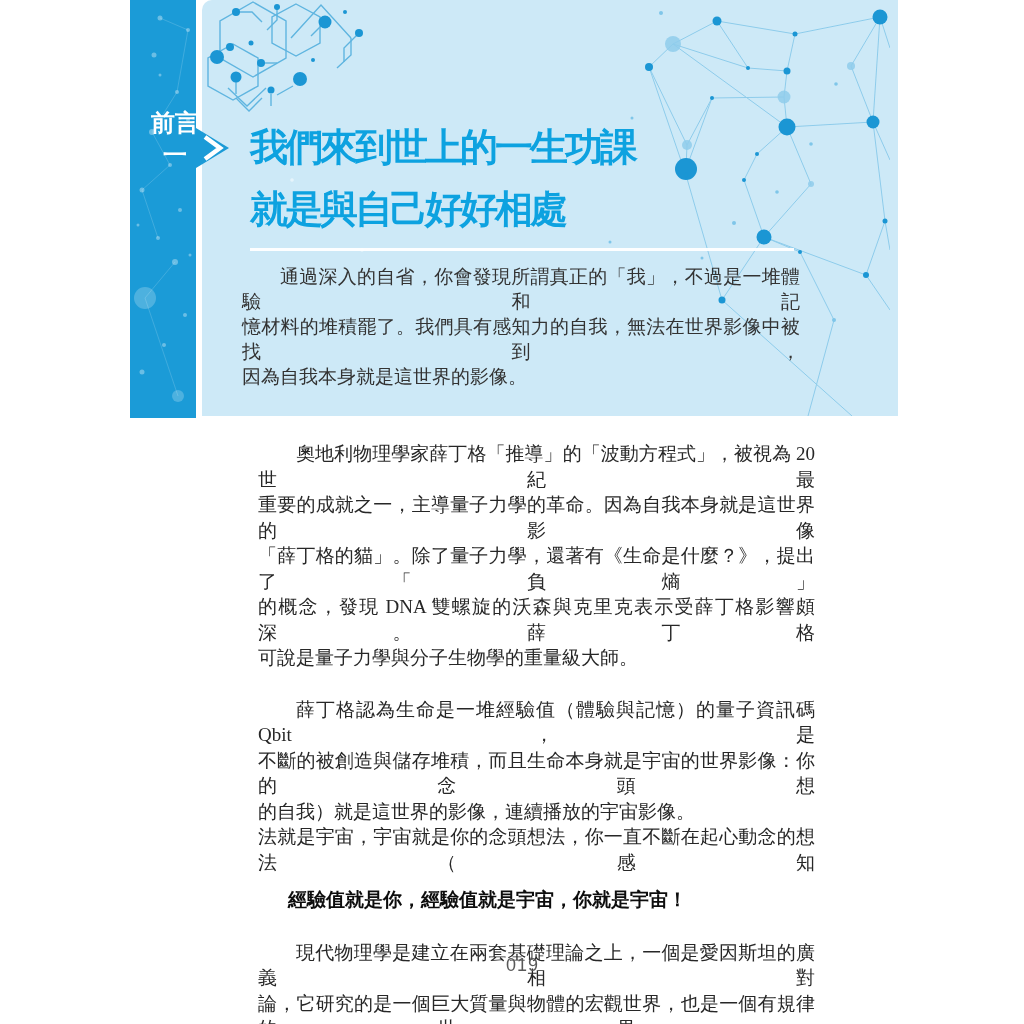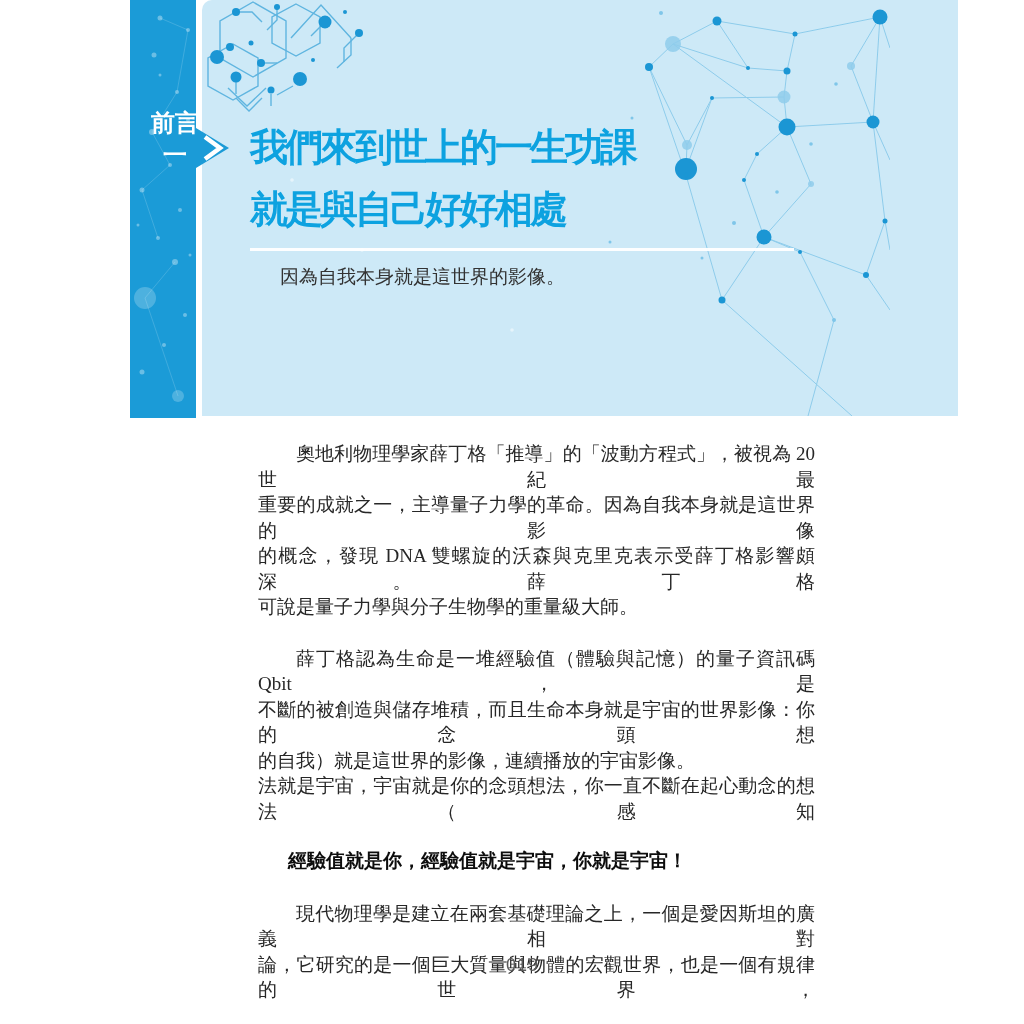--- a/index.html
+++ b/index.html
@@ -15,36 +15,36 @@
   body{position:relative;font-family:"Liberation Sans","DejaVu Sans",sans-serif;}
 
   
   .sidebar{position:absolute;left:130px;top:0;width:66px;height:418px;background:var(--sidebar-blue);}
   .sidebar svg{position:absolute;left:0;top:0;}
   .tab-label{position:absolute;left:151px;top:110px;width:48px;display:flex;flex-direction:column;align-items:center;color:#fff;font-weight:700;font-size:24px;line-height:26px;z-index:4;}
   .tab-label .num{margin-top:6px;}
   .tab-arrow{position:absolute;left:196px;top:124px;z-index:3;}
 
   
-  .panel{position:absolute;left:202px;top:0;width:756px;height:416px;background:var(--panel-blue);border-top-left-radius:10px;overflow:hidden;}
+  .panel{position:absolute;left:202px;top:0;width:696px;height:416px;background:var(--panel-blue);border-top-left-radius:10px;overflow:hidden;}
   .panel-decor{position:absolute;left:0;top:0;}
 
   .title-block{position:absolute;left:48px;top:116px;z-index:2;}
   .title-line{font-size:38px;line-height:62px;font-weight:700;letter-spacing:-3px;color:var(--title-blue);white-space:nowrap;}
 
   .title-rule{position:absolute;left:48px;top:248px;width:544px;height:3px;background:#ffffff;opacity:.95;z-index:2;}
 
   .quote{position:absolute;left:40px;top:264px;width:558px;font-size:19px;line-height:25px;color:var(--quote-text);z-index:2;}
   .quote-open{text-indent:2em;}
 
   
   .body-copy{position:absolute;left:250px;top:433px;width:573px;font-family:"Liberation Serif","DejaVu Serif",serif;font-size:19px;line-height:25.5px;color:var(--body-text);}
   .para{margin:8px;}
   .para + .para{margin-top:26px;}
-  .highlight{margin-top:24px;font-family:"Liberation Sans","DejaVu Sans",sans-serif;font-weight:700;color:#0d0d0d;text-indent:2em;}
+  .highlight{margin-top:12px;font-family:"Liberation Sans","DejaVu Sans",sans-serif;font-weight:700;color:#0d0d0d;text-indent:2em;}
   .highlight + .para{margin-top:27px;}
 
   .tline{text-align:justify;text-align-last:justify;text-justify:inter-character;}
   .tline-last{text-align:center;text-align-last:left;}
   .para .tline:first-child,.quote-body .tline:first-child{text-indent:2em;}
 
   .footer{position:absolute;left:250px;top:955px;width:545px;text-align:center;font-size:18px;letter-spacing:1px;color:var(--page-number);}
 </style>
 </head>
 <body>
@@ -200,30 +200,33 @@
 
   <div class="title-block">
     <div class="title-line">我們來到世上的一生功課</div>
     <div class="title-line">就是與自己好好相處</div>
   </div>
 
   <div class="title-rule"></div>
 
   <div class="quote">
     <div class="quote-body">
+        <div class="tline">通過深入的自省，你會發現所謂真正的「我」，不過是一堆體驗和記</div>
+        <div class="tline">憶材料的堆積罷了。我們具有感知力的自我，無法在世界影像中被找到，</div>
         <div class="tline tline-last">因為自我本身就是這世界的影像。</div>
       </div>
 
   </div>
 </div>
 
 <div class="body-copy">
   <div class="para">
       <div class="tline">奧地利物理學家薛丁格「推導」的「波動方程式」，被視為 20 世紀最</div>
       <div class="tline">重要的成就之一，主導量子力學的革命。因為自我本身就是這世界的影像</div>
+      <div class="tline">「薛丁格的貓」。除了量子力學，還著有《生命是什麼？》，提出了「負熵」</div>
       <div class="tline">的概念，發現 DNA 雙螺旋的沃森與克里克表示受薛丁格影響頗深。薛丁格</div>
       <div class="tline tline-last">可說是量子力學與分子生物學的重量級大師。</div>
     </div>
   <div class="para">
       <div class="tline">薛丁格認為生命是一堆經驗值（體驗與記憶）的量子資訊碼 Qbit，是</div>
       <div class="tline">不斷的被創造與儲存堆積，而且生命本身就是宇宙的世界影像：你的念頭想</div>
       <div class="tline tline-last">的自我）就是這世界的影像，連續播放的宇宙影像。</div>
       <div class="tline">法就是宇宙，宇宙就是你的念頭想法，你一直不斷在起心動念的想法（感知</div>
     </div>
   <div class="highlight">經驗值就是你，經驗值就是宇宙，你就是宇宙！</div>

